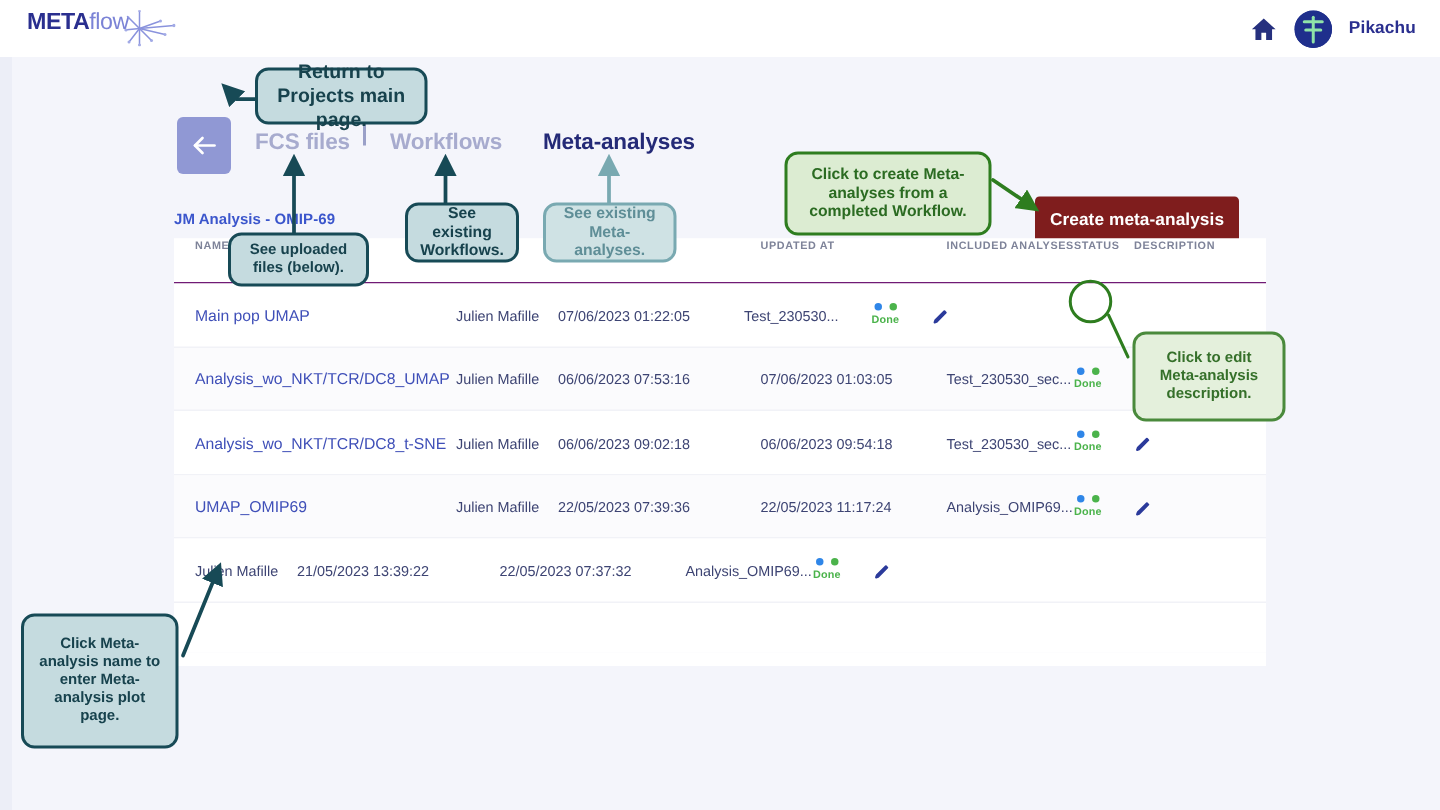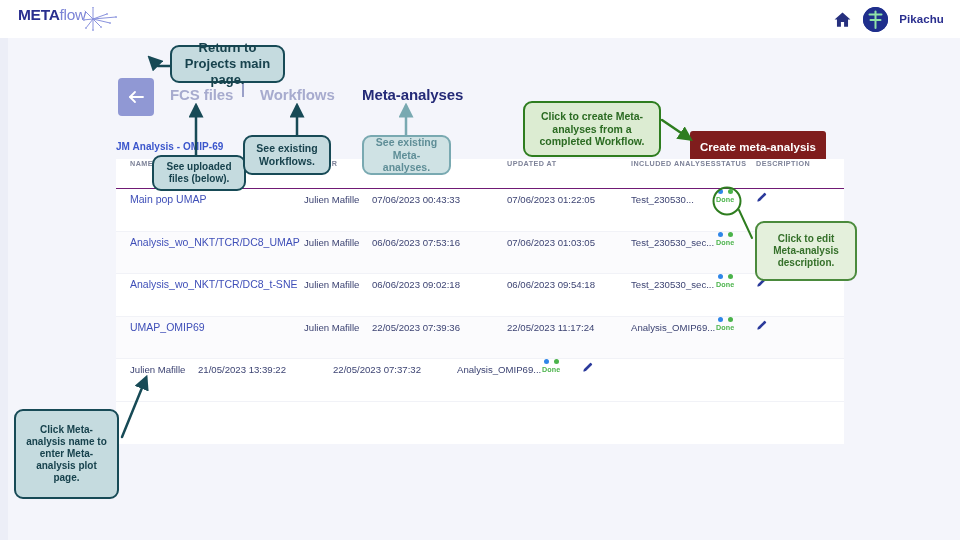--- a/index.html
+++ b/index.html
@@ -101,21 +101,21 @@
   .thead {
     display: flex; height: 30px;
     padding: 0 0 0 14px; background: #ffffff;
     border-bottom: 1px solid #701a75;
   }
   .th {
     font-size: 7.2px; font-weight: 700; color: #7e8399;
     letter-spacing: .45px; text-transform: uppercase;
   }
   .trow {
-    display: flex; height: 42.5px;
+    display: flex; align-items: center; height: 42.5px;
     padding: 0 0 0 14px; background: #ffffff;
     border-bottom: 1px solid #f1f2f7;
     cursor: pointer;
   }
   .trow:nth-child(odd) { background: #ffffff; }
   .trow:nth-child(even) { background: #fbfbfd; }
 
   .c-name   { width: 174px; }
   .c-author { width: 68px; }
   .c-created{ width: 135px; }
@@ -160,21 +160,21 @@
   }
   .callout.green {
     background: #dcecd2; border: 2.5px solid #2e7d1f; color: #2b6b22;
   }
   .callout.green-soft {
     background: #e4f0dc; border: 2.5px solid #4a8a3c; color: #35702a;
   }
 
   .co-return  { left: 170px; top: 7px;  width: 115px; height: 38px; font-size: 13px; }
   .co-uploaded{ left: 152px; top: 117px; width: 94px;  height: 36px; font-size: 10px; }
-  .co-wf      { left: 243px; top: 97px;  width: 88px;  height: 40px; font-size: 10.5px; }
+  .co-wf      { left: 270px; top: 97px;  width: 76px;  height: 40px; font-size: 10.5px; }
   .co-meta    { left: 362px; top: 97px;  width: 89px;  height: 40px; font-size: 10.5px; }
   .co-create  { left: 523px; top: 63px;  width: 138px; height: 56px; font-size: 10.5px; }
   .co-edit    { left: 755px; top: 183px; width: 102px; height: 60px; font-size: 10px; }
   .co-enter   { left: 14px;  top: 371px; width: 105px; height: 90px; font-size: 10px; }
 
   svg.anno { position: absolute; overflow: visible; pointer-events: none; }
 </style>
 </head>
 <body>
 
@@ -263,21 +263,20 @@
         <div class="th c-created">CREATED AT</div>
         <div class="th c-updated">UPDATED AT</div>
         <div class="th c-incl">INCLUDED ANALYSES</div>
         <div class="th c-status">STATUS</div>
         <div class="th c-desc">DESCRIPTION</div>
       </div>
       <div id="tbody">
           <div class="trow">
             <div class="c-name"><span class="cell-name">Main pop UMAP</span></div>
             <div class="c-author"><span class="cell-txt">Julien Mafille</span></div>
-            <div class="c-created"><span class="cell-txt">07/06/2023 00:43:33</span></div>
             <div class="c-updated"><span class="cell-txt">07/06/2023 01:22:05</span></div>
             <div class="c-incl"><span class="cell-txt">Test_230530...</span></div>
             <div class="c-status">
               <div class="status-cell">
                 <span class="dots">
                   <span class="dot blue"></span>
                   <span class="dot green"></span>
                 </span>
                 <span class="status-label">Done</span>
               </div>

